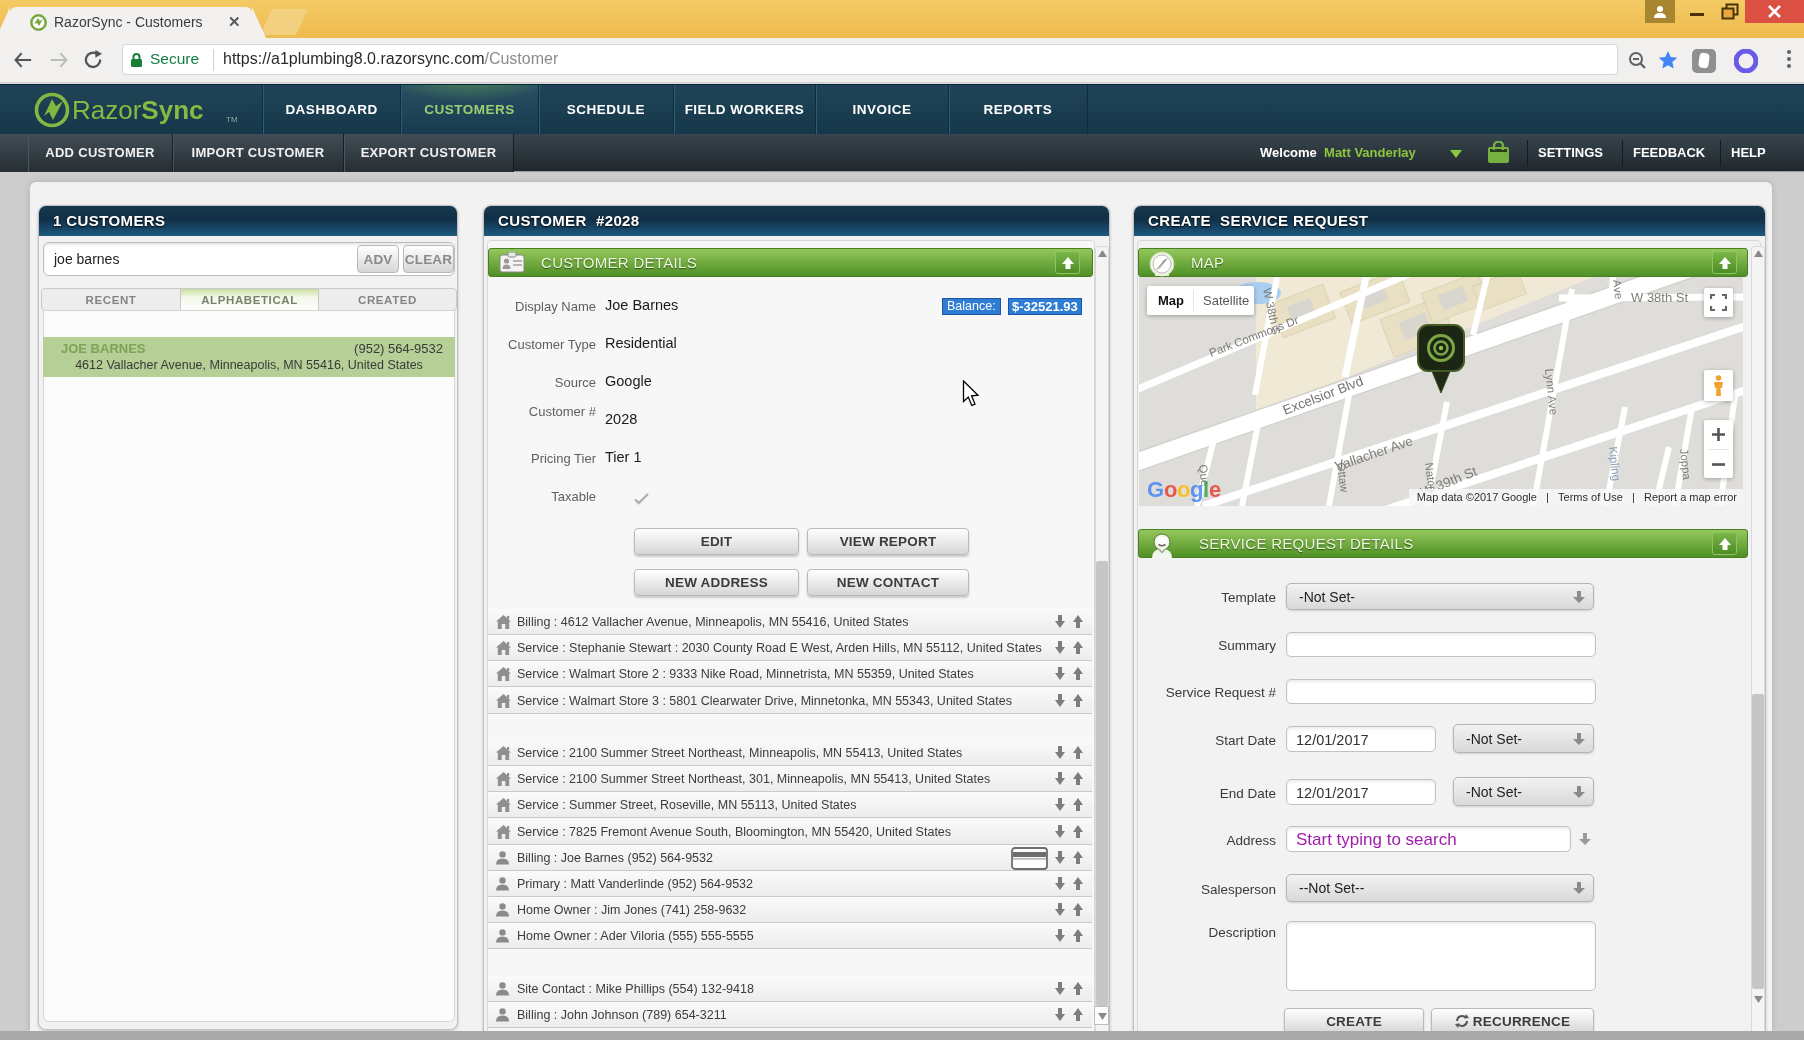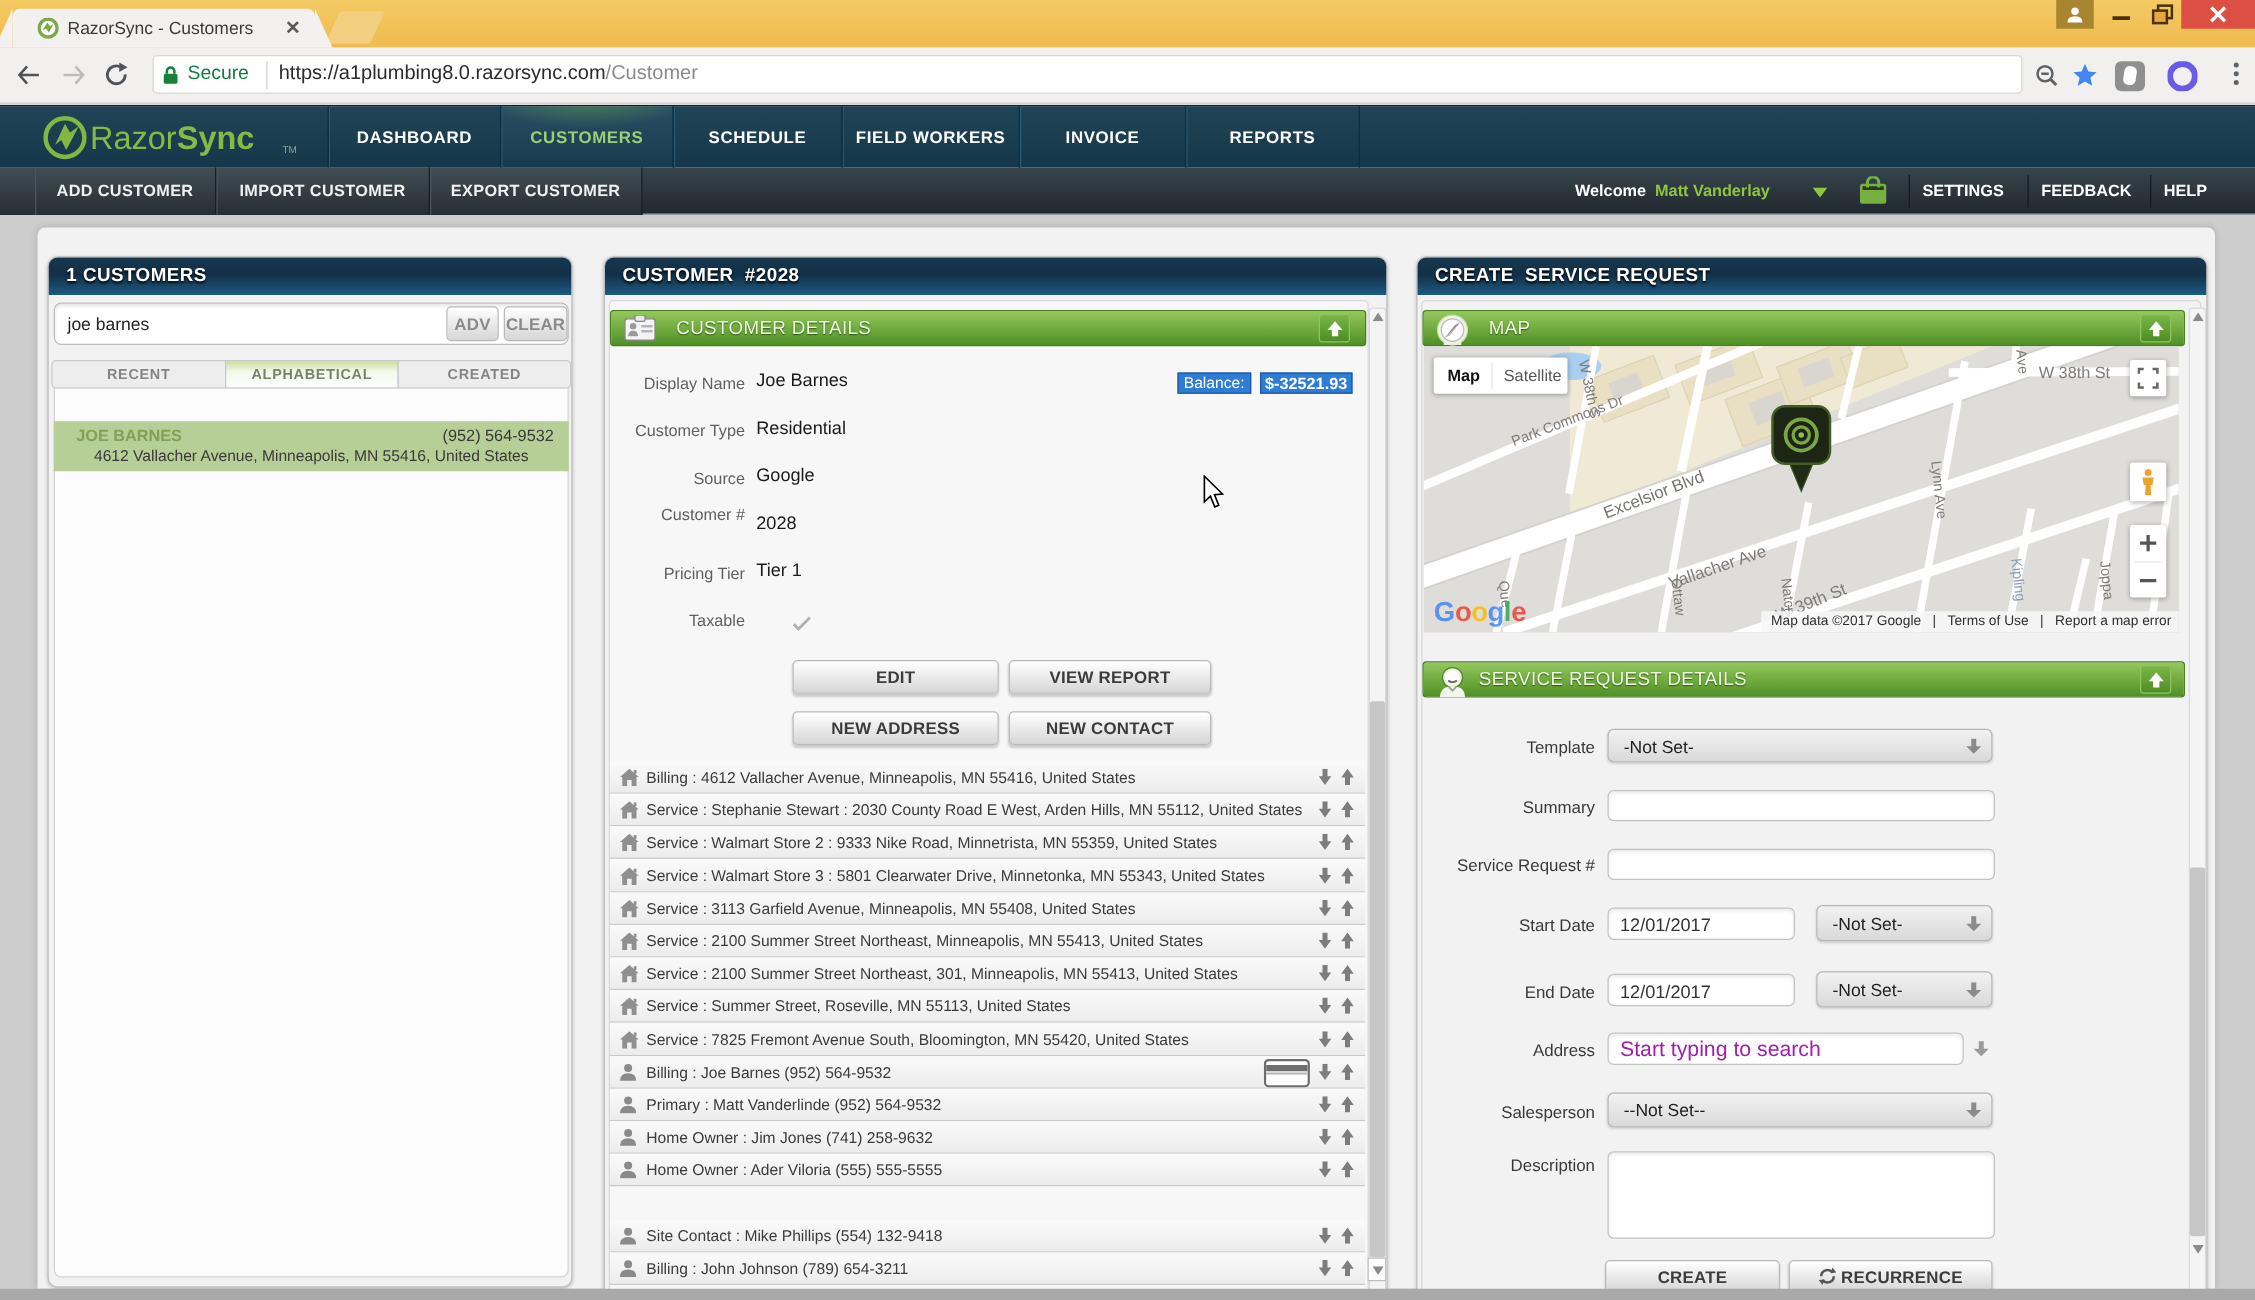--- a/index.html
+++ b/index.html
@@ -297,31 +297,20 @@
         <path d="M4 0 h4 v6 h3 l-5 7 -5 -7 h3 Z" fill="#7d7d7d"></path>
         <path d="M22 13 h4 v-6 h3 l-5 -7 -5 7 h3 Z" fill="#7d7d7d"></path>
       </svg>
     </div>
   <div class="lrow" style="top:482px">
       <svg class="ricon" width="15" height="14" viewBox="0 0 15 14">
         <path d="M7.5 0 L15 6.5 H13.2 V14 H9.3 V9 H5.7 V14 H1.8 V6.5 H0 Z" fill="#8f8f8f"></path>
         <rect x="11" y="1" width="2.2" height="3" fill="#8f8f8f"></rect>
       </svg>
       <span class="txt">Service : Walmart Store 3 : 5801 Clearwater Drive, Minnetonka, MN 55343, United States</span>
-      <svg class="rowarrows" width="30" height="13" viewBox="0 0 30 13">
-        <path d="M4 0 h4 v6 h3 l-5 7 -5 -7 h3 Z" fill="#7d7d7d"></path>
-        <path d="M22 13 h4 v-6 h3 l-5 -7 -5 7 h3 Z" fill="#7d7d7d"></path>
-      </svg>
-    </div>
-  <div class="lrow" style="top:508px">
-      <svg class="ricon" width="15" height="14" viewBox="0 0 15 14">
-        <path d="M7.5 0 L15 6.5 H13.2 V14 H9.3 V9 H5.7 V14 H1.8 V6.5 H0 Z" fill="#8f8f8f"></path>
-        <rect x="11" y="1" width="2.2" height="3" fill="#8f8f8f"></rect>
-      </svg>
-      <span class="txt">Service : 3113 Garfield Avenue, Minneapolis, MN 55408, United States</span>
       <svg class="rowarrows" width="30" height="13" viewBox="0 0 30 13">
         <path d="M4 0 h4 v6 h3 l-5 7 -5 -7 h3 Z" fill="#7d7d7d"></path>
         <path d="M22 13 h4 v-6 h3 l-5 -7 -5 7 h3 Z" fill="#7d7d7d"></path>
       </svg>
     </div>
   <div class="lrow" style="top:534px">
       <svg class="ricon" width="15" height="14" viewBox="0 0 15 14">
         <path d="M7.5 0 L15 6.5 H13.2 V14 H9.3 V9 H5.7 V14 H1.8 V6.5 H0 Z" fill="#8f8f8f"></path>
         <rect x="11" y="1" width="2.2" height="3" fill="#8f8f8f"></rect>
       </svg>
@@ -564,21 +553,21 @@
 <div style="position:absolute;right:0;bottom:0;height:17px;background:rgba(248,248,248,.85);font-size:11px;color:#2f2f2f;padding:2px 6px 0 8px;white-space:nowrap">Map data ©2017 Google&nbsp;&nbsp;&nbsp;|&nbsp;&nbsp;&nbsp;Terms of Use&nbsp;&nbsp;&nbsp;|&nbsp;&nbsp;&nbsp;Report a map error</div>
 </div>
   <div class="greenbar" style="left:4px;top:323px;width:610px;">
     <svg style="position:absolute;left:10px;top:2px" width="26" height="26" viewBox="0 0 26 26">
       <circle cx="13" cy="10" r="8" fill="#eff5e6" stroke="#558030" stroke-width="1"></circle>
       <circle cx="13" cy="10" r="5.5" fill="#fdfefb"></circle>
       <path d="M9.5 12.5 Q13 15 16.5 12.5" stroke="#6b6b5e" stroke-width="1.6" fill="none"></path>
       <path d="M3 26 Q3 17 13 17 Q23 17 23 26 Z" fill="#f2f6ec"></path>
       <path d="M10 17.5 L13 20.5 L16 17.5" stroke="#9aa88a" stroke-width="1.5" fill="none"></path>
     </svg>
-    <span style="margin-left:44px">SERVICE REQUEST DETAILS</span>
+    <span style="margin-left:60px">SERVICE REQUEST DETAILS</span>
     <div class="upbtn" style="right:10px">
         <svg width="14" height="14" viewBox="0 0 14 14">
           <path d="M7 1 L13 8 H9.5 V13 H4.5 V8 H1 Z" fill="#fff"></path>
         </svg>
       </div>
   </div>
   <div class="flabel" style="top:384px">Template</div>
   <div class="drop" style="left:152px;top:377px;width:308px;height:27px;line-height:26px"><span style="margin-left:12px">-Not Set-</span>
     <svg class="droparrow" width="16" height="14" viewBox="0 0 16 14">
         <path d="M6 1 h4 v6 h4 l-6 6 -6 -6 h4 Z" fill="#8b8b8b"></path>

